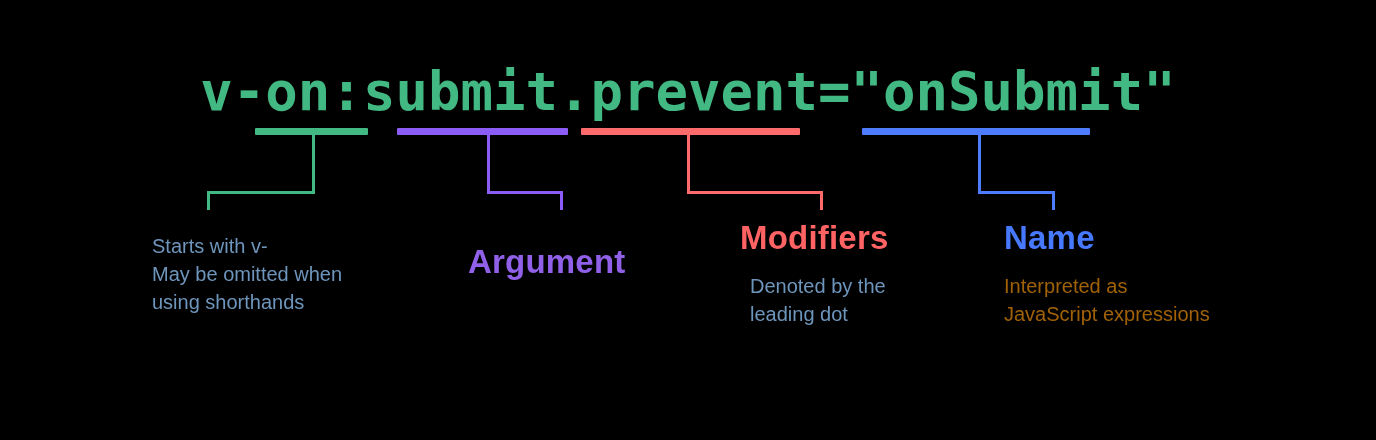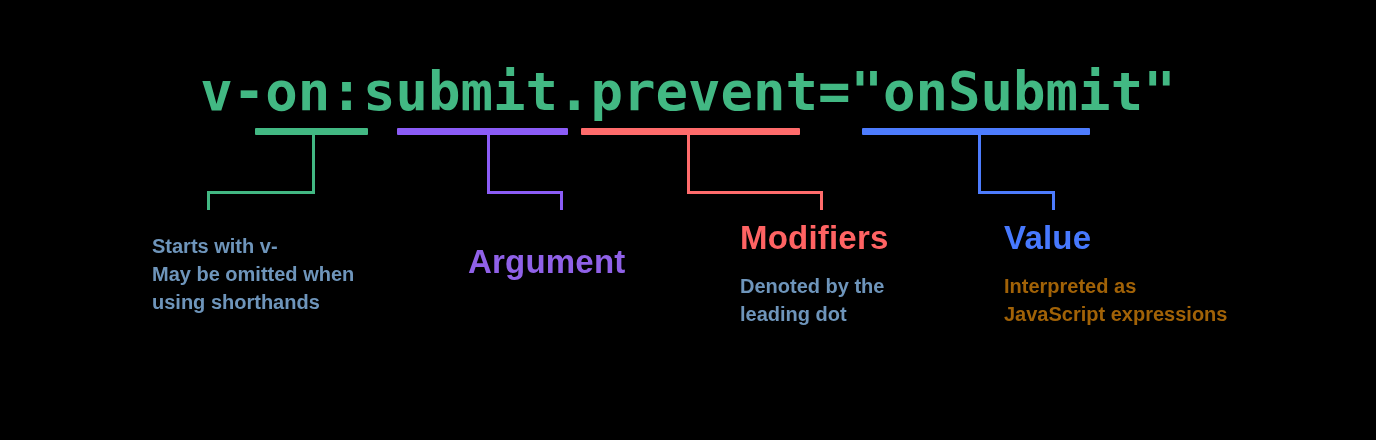--- a/index.html
+++ b/index.html
@@ -55,21 +55,21 @@
     font-size:33px;
     font-weight:700;
     line-height:40px;
     letter-spacing:0.2px;
     white-space:nowrap;
   }
   .col-desc {
     margin-top:14px;
     font-family:"Liberation Sans", sans-serif;
     font-size:20px;
-    font-weight:700;
+    font-weight:400;
     line-height:28px;
     color:#6e95bb;
     white-space:pre-line;
   }
 </style>
 </head>
 <body>
 
 <div id="stage">
 
@@ -98,23 +98,23 @@
       <div class="col" style="left: 152px;">
         <div class="col-desc" style="color: rgb(110, 149, 187);">Starts with v-
 May be omitted when
 using shorthands</div>
       </div>
       <div class="col" style="left: 468px; margin-top: 24px;">
         <div class="col-title" style="color: rgb(144, 97, 232);">Argument</div>
       </div>
       <div class="col" style="left: 740px;">
         <div class="col-title" style="color: rgb(255, 99, 99);">Modifiers</div>
-        <div class="col-desc" style="color: rgb(110, 149, 187);">Denoted by the
+        <div class="col-desc" style="color: rgb(110, 149, 187); margin-left: 10px;">Denoted by the
 leading dot</div>
       </div>
       <div class="col" style="left: 1004px;">
-        <div class="col-title" style="color: rgb(71, 121, 255);">Value</div>
+        <div class="col-title" style="color: rgb(71, 121, 255);">Name</div>
         <div class="col-desc" style="color: #a16207;">Interpreted as
 JavaScript expressions</div>
       </div>
     </div>
 
 </div>
 
 </body></html>

